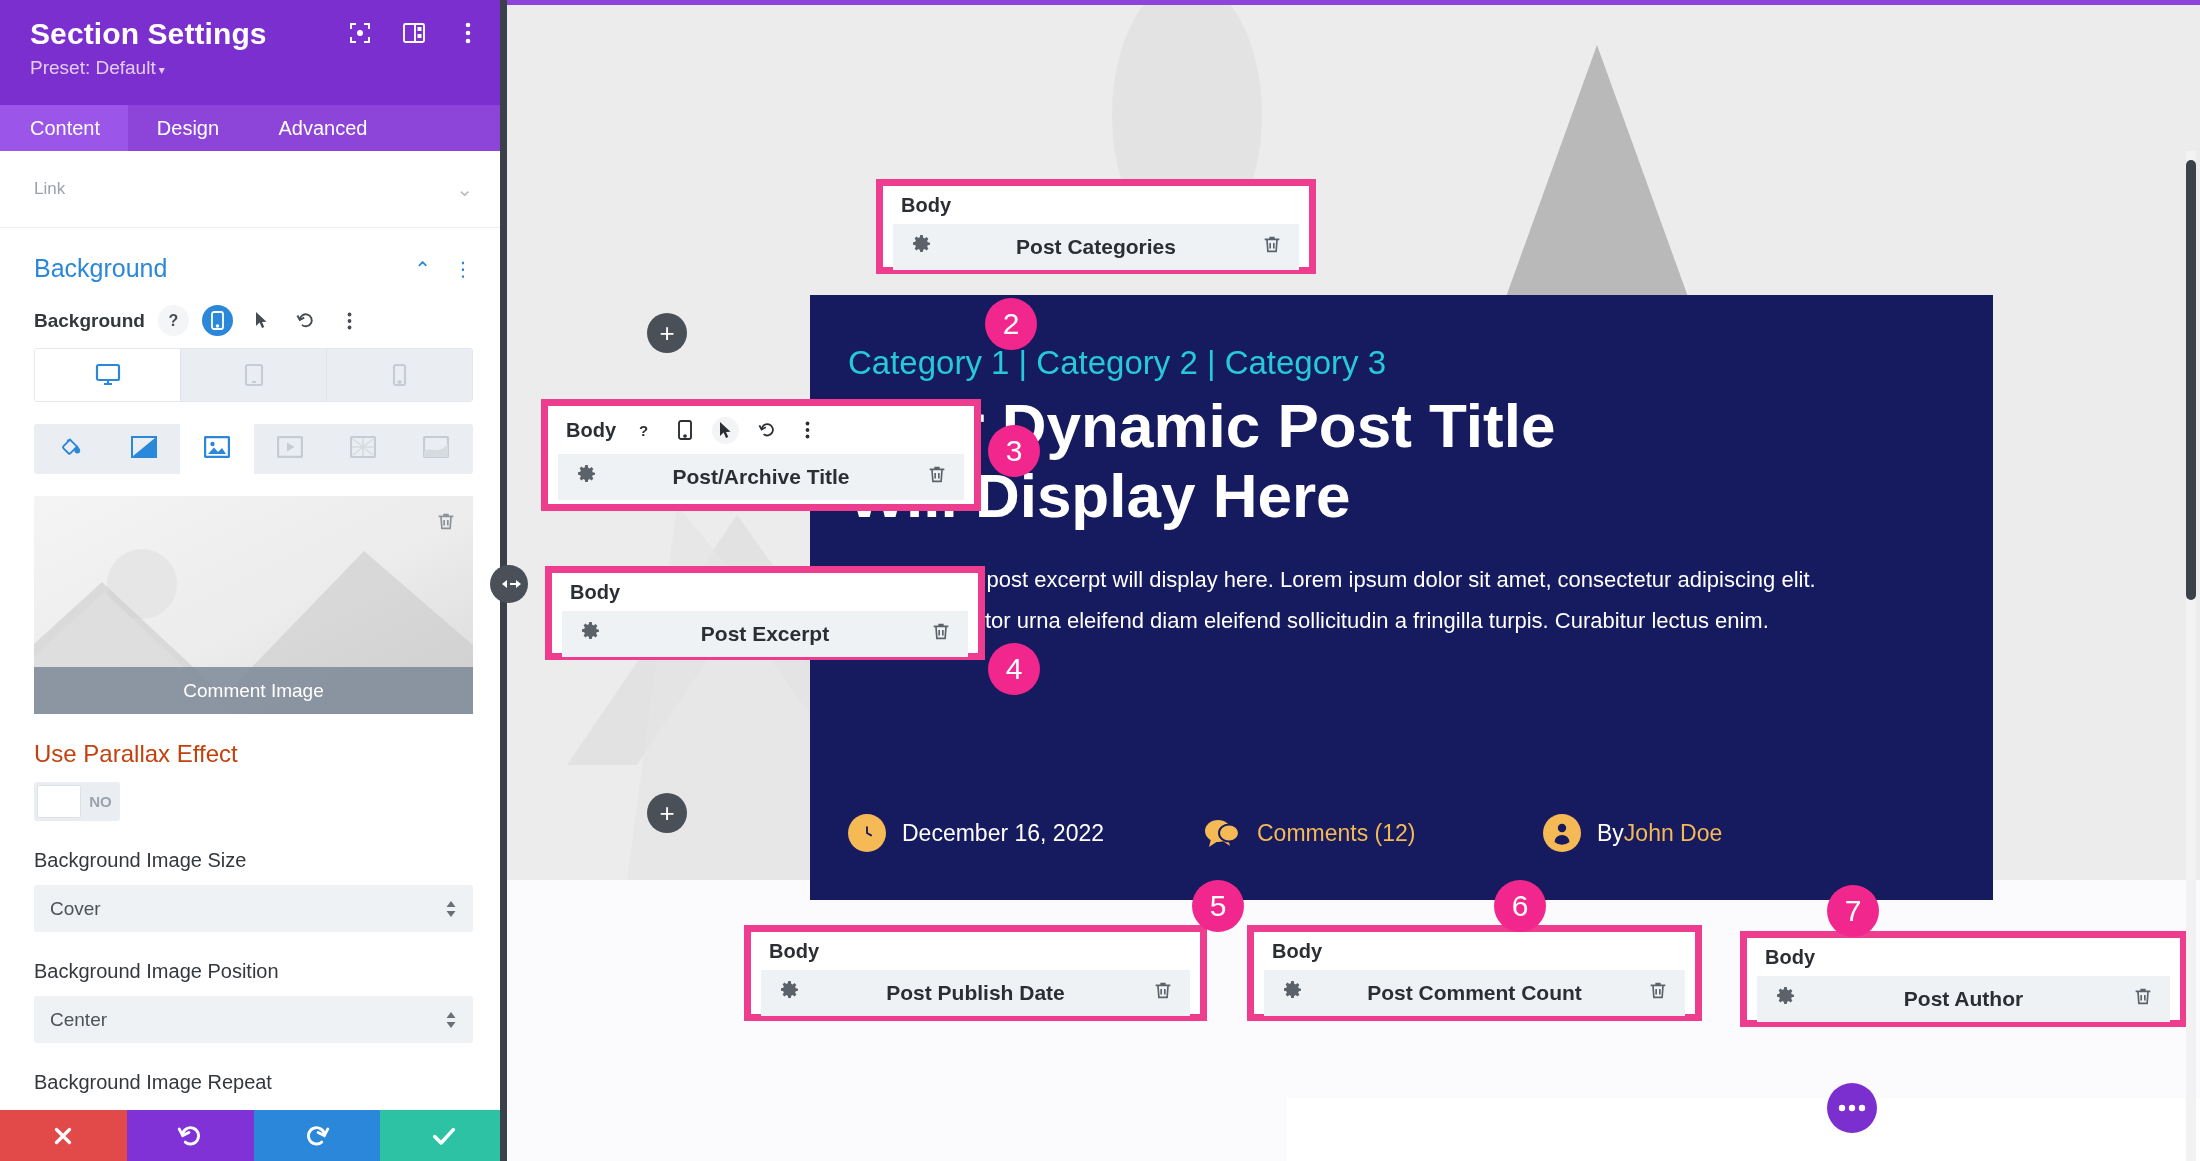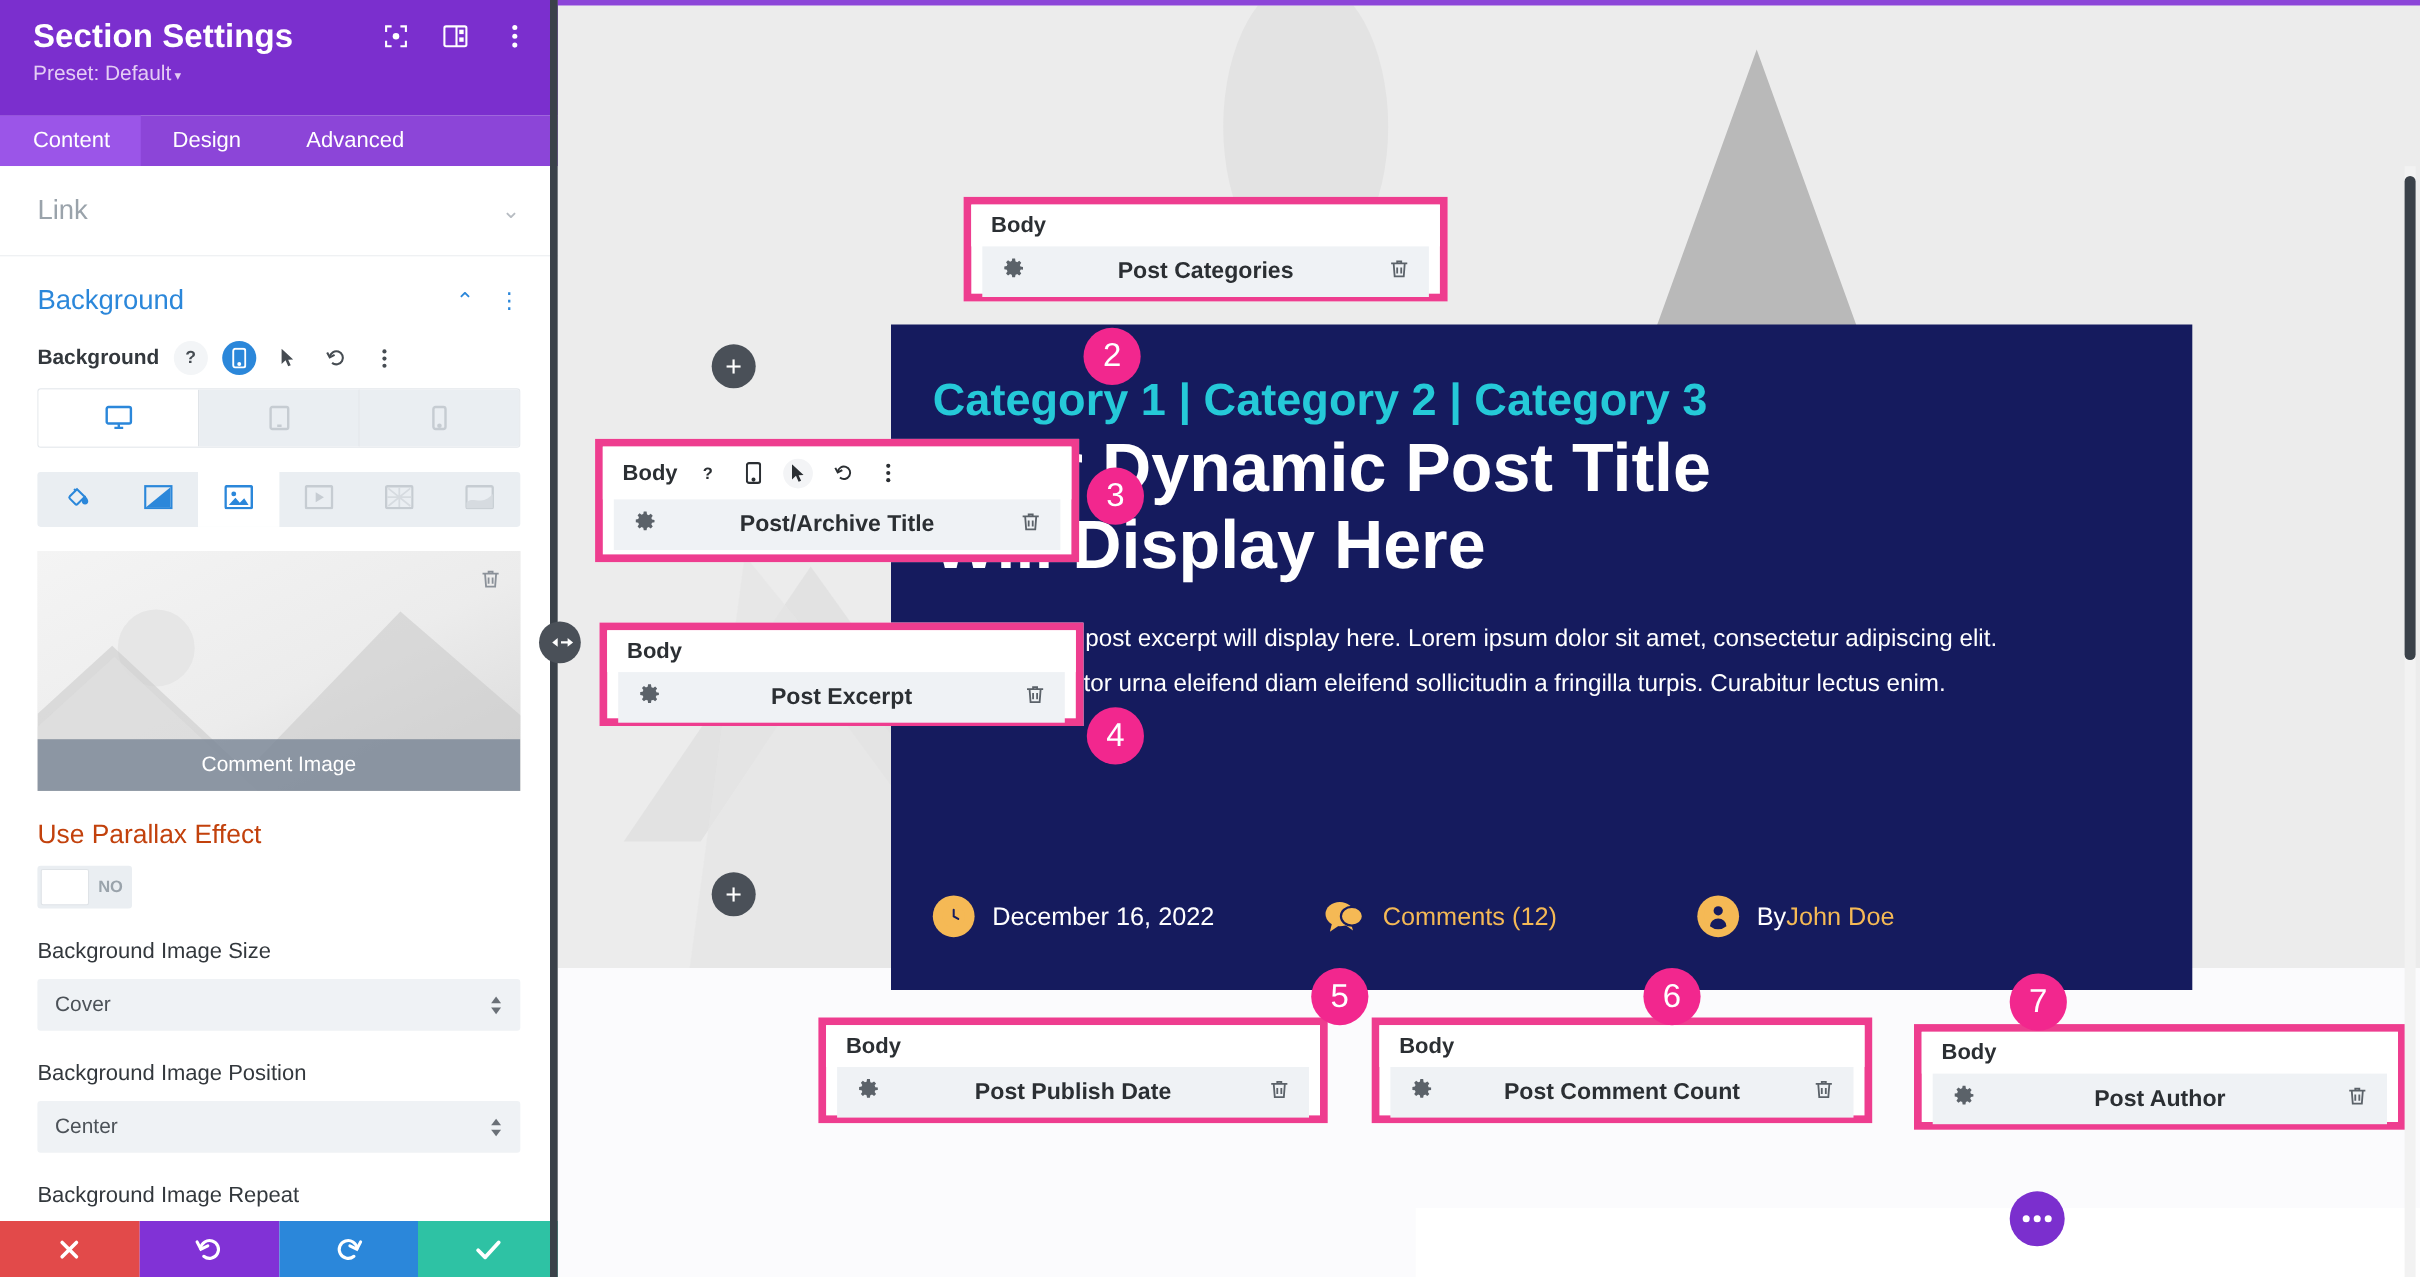--- a/index.html
+++ b/index.html
@@ -51,21 +51,21 @@
   .panel-tab.t2 { width: 150px; }
   .panel-tab.active { background: #9b55e8; }
 
   .panel-body { flex: 1; position: relative; overflow: hidden; background:#fff; }
 
   .section-row {
     display: flex; align-items: center; justify-content: space-between;
     padding: 26px 34px 26px 34px;
     border-bottom: 1px solid #eceef0;
   }
-  .section-row .title-muted { font-size: 25px; color: #9aa3ab; font-weight: 400;}
+  .section-row .title-muted { font-size: 17px; color: #9aa3ab; font-weight: 400;}
   .section-row .title-blue  { font-size: 25px; color: #2b87da; font-weight: 400;}
   .row-ctrls { display:flex; align-items:center; gap: 22px; }
   .chev { color:#b7bcc2; font-size: 20px; }
   .chev.blue { color:#2b87da; }
   .dots-v { color:#2b87da; font-size:20px; letter-spacing:0; }
 
   .field-block { padding: 0 34px; }
   .field-label-row { display:flex; align-items:center; gap: 13px; margin: 14px 0 12px 0; }
   .field-label { font-size: 19px; color: #33383d; font-weight: 600; }
   .mini-btn {
@@ -153,21 +153,21 @@
     position:absolute; left:0; top:5px; width:1693px; height:875px;
     background:#ececec; overflow:hidden;
   }
   .mount-svg { position:absolute; left:0; top:0; }
 
   .hero {
     position:absolute; left:303px; top:295px; width:1183px; height:605px;
     background:#151b5e; z-index:6; padding: 48px 40px 0 38px;
   }
   .hero-cats {
-    color:#25c9d8; font-size:41px; font-weight:bold; line-height:40px; margin-bottom: 8px;
+    color:#25c9d8; font-size:33px; font-weight:normal; line-height:40px; margin-bottom: 8px;
   }
   .hero-title {
     color:#ffffff; font-size:62px; font-weight:bold; line-height:70px; margin-bottom: 28px;
   }
   .hero-excerpt {
     color:#ffffff; font-size:22px; line-height:41px; max-width: 985px;
   }
   .hero-meta {
     position:absolute; left:38px; bottom:48px; width: 1100px;
     display:flex; align-items:center;

